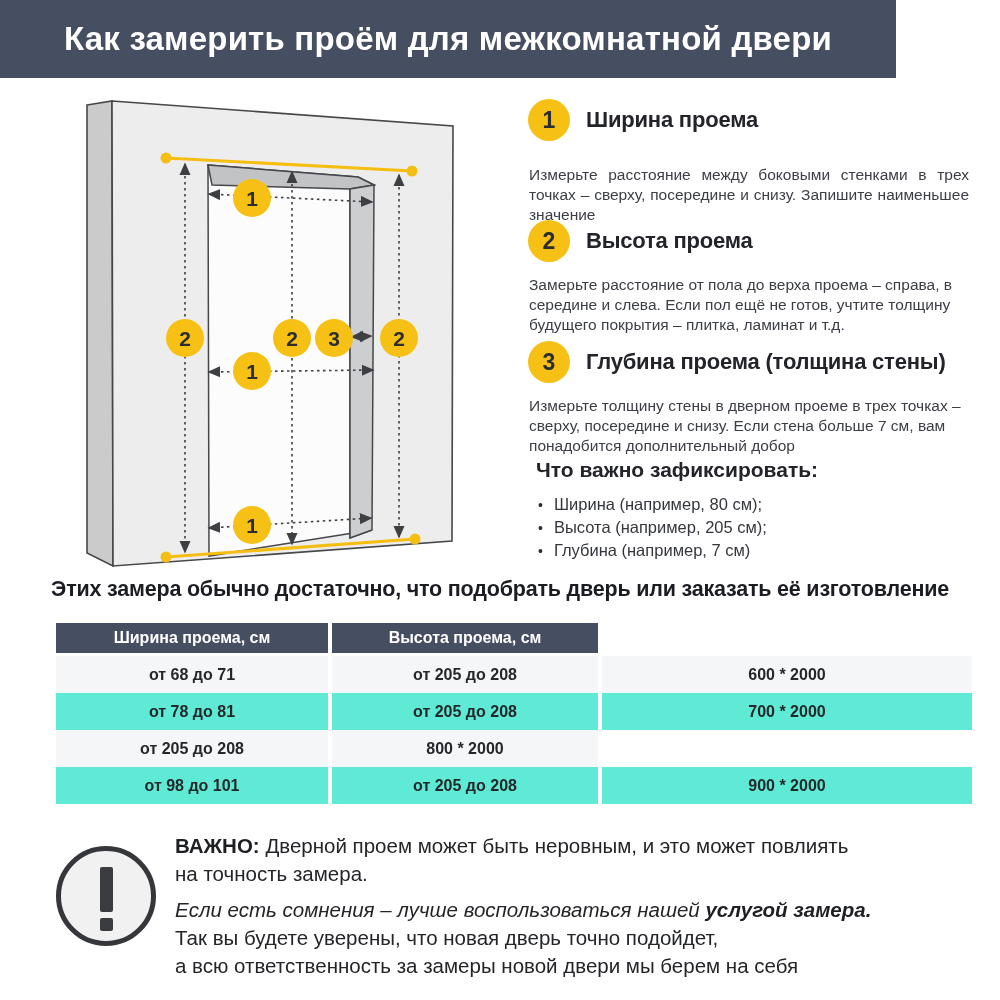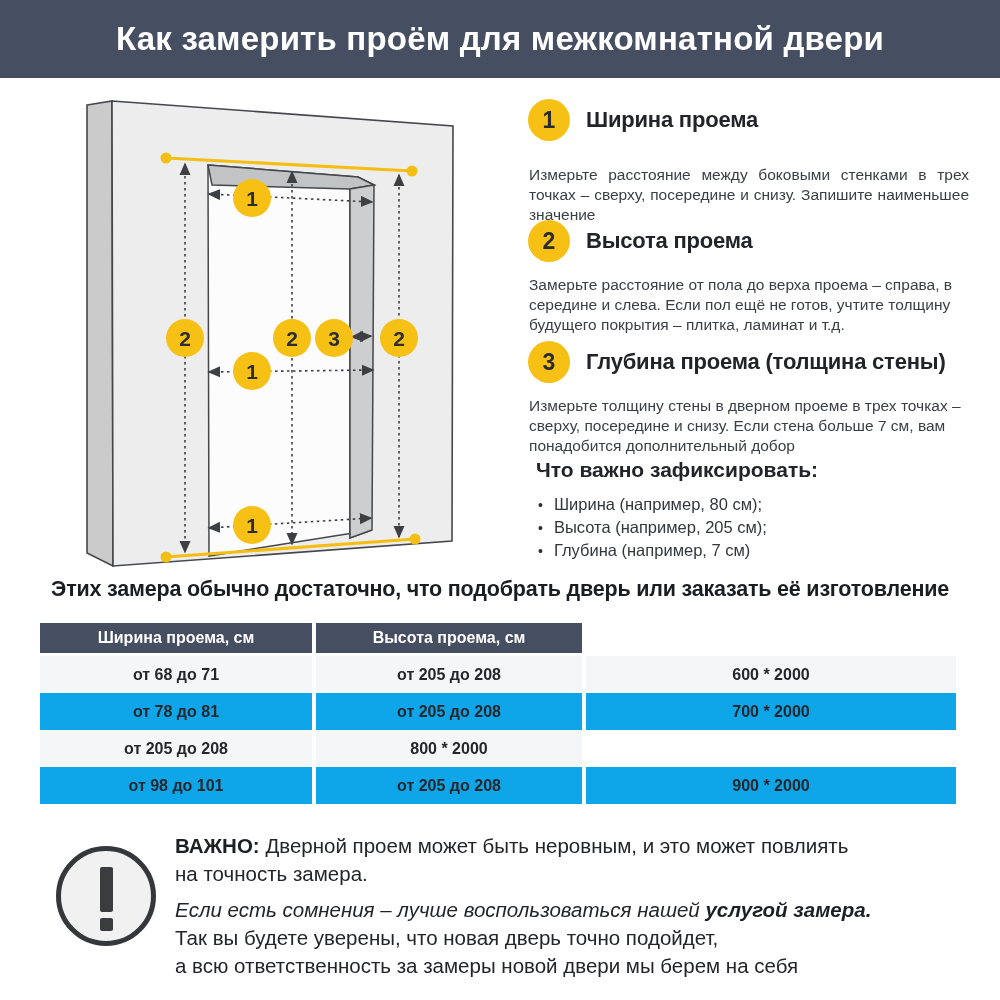--- a/index.html
+++ b/index.html
@@ -5,21 +5,21 @@
   html,body { margin:0; padding:0; }
   body {
     width:1000px; height:1000px; background:#ffffff;
     font-family:"Liberation Sans", sans-serif;
     color:#26282d;
   }
   .page { position:relative; width:1000px; height:1000px; overflow:hidden; }
 
   
   .topbar {
-    position:absolute; left:0; top:0; width:1000px; height:78px;
+    position:absolute; left:0; top:0; width:896px; height:78px;
     background:#464E61; display:flex; align-items:center; justify-content:center;
   }
   .topbar h1 {
     margin:0; color:#ffffff; font-size:33px; font-weight:bold; letter-spacing:0.2px;
   }
 
   
   .diagram { position:absolute; left:55px; top:88px; width:465px; height:492px; }
   .diagram text {
     font-family:"Liberation Sans", sans-serif; font-weight:bold; font-size:21px;
@@ -49,34 +49,34 @@
   .checklist li { display:flex; align-items:baseline; font-size:16.5px; line-height:22px; color:#33363b; }
   .checklist .dot { margin-right:11px; font-size:14px; color:#2b2d31; }
 
   
   .statement {
     position:absolute; left:0; top:577px; width:1000px; text-align:center;
     font-size:21.5px; font-weight:bold; color:#1b1d22; letter-spacing:-0.2px;
   }
 
   
-  .size-table { position:absolute; left:40px; top:623px; width:916px;text-align:right; }
+  .size-table { position:absolute; left:56px; top:623px; width:916px;text-align:right; }
   .t-head, .t-row { display:grid; grid-template-columns:272px 266px 370px; column-gap:4px; }
   .t-head { margin-bottom:3px; }
   .th {
     background:#464E61; color:#ffffff; height:30px;
     display:flex; align-items:center; justify-content:center;
     font-size:16px; font-weight:600;
   }
   .td {
     height:37px; display:flex; align-items:center; justify-content:center;
     font-size:16px; font-weight:600; color:#25272b;
   }
   .t-row.light .td { background:#F5F6F8; }
-  .t-row.dark  .td { background:#0ea5e9; }
+  .t-row.dark  .td { background:#5eead4; }
 
   
   .notice-icon {
     position:absolute; left:56px; top:846px; width:100px; height:100px;
     box-sizing:border-box; border:5px solid #35373a; border-radius:50%;
     background:#f1f1f2;
   }
   .ex-bar { width:13px; height:45px; background:#3a3c3f; border-radius:2px; margin:16px auto 0 auto; }
   .ex-dot { width:13px; height:13px; background:#3a3c3f; border-radius:2px; margin:6px auto 0 auto; }
   .notice-text { position:absolute; left:175px; top:832px; width:800px; }

